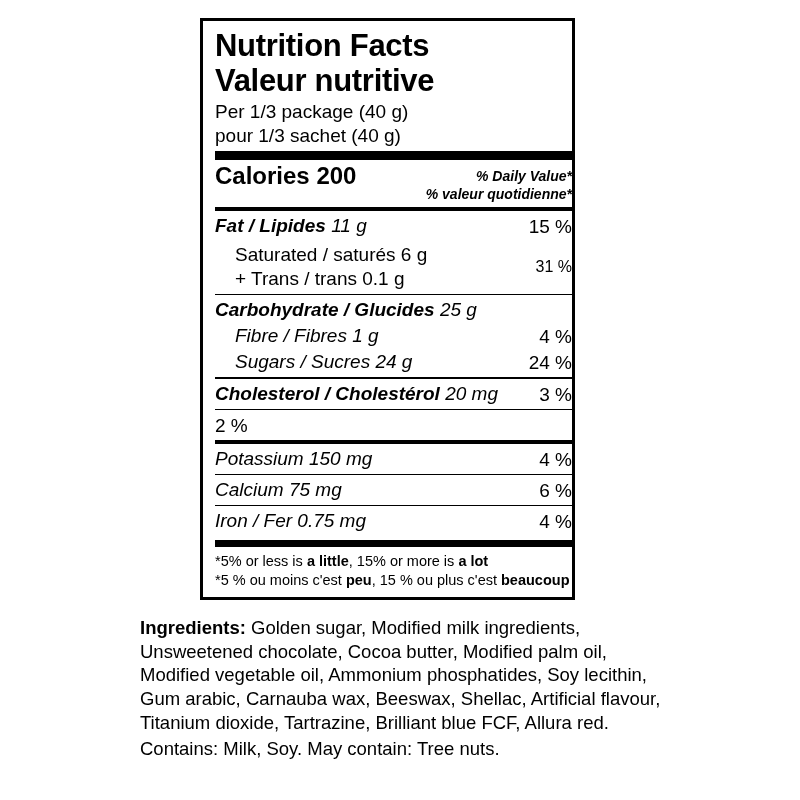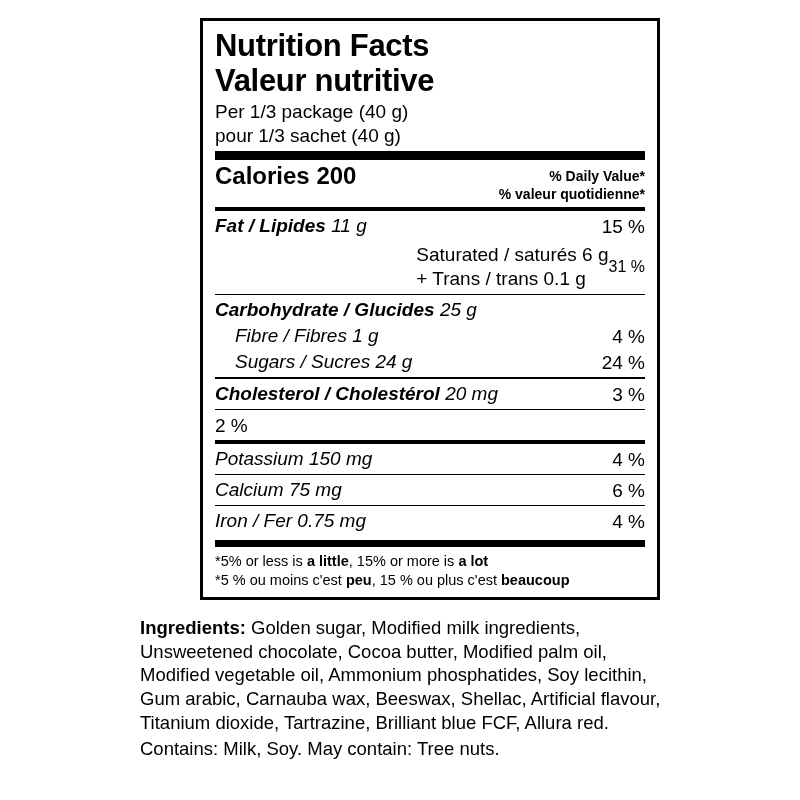--- a/index.html
+++ b/index.html
@@ -14,25 +14,25 @@
     color: #000000;
     position: relative;
     overflow: hidden;
   }
 
   
   #panel {
     position: absolute;
     left: 200px;
     top: 18px;
-    width: 460px;
+    width: 375px;
     box-sizing: border-box;
     border: 3px solid #000;
     background: #fff;
-    padding: 8px 12px 6px 12px;
+    padding: 8px 0 6px 12px;
   }
 
   .title-en {
     font-size: 31px;
     font-weight: bold;
     line-height: 1.12;
     letter-spacing: -0.3px;
   }
   .title-fr {
     font-size: 31px;
@@ -72,28 +72,29 @@
   .cal-left {
     font-size: 24px;
     font-weight: bold;
     line-height: 1.2;
   }
   .dv-block {
     text-align: right;
     font-size: 14px;
     line-height: 1.3;
     padding-top: 5px;
+    font-style: italic;
   }
   .dv-block .dv1 { font-weight: bold; }
   .dv-block .dv2 { font-weight: bold; }
 
   
   .grouped {
     display: flex;
-    justify-content: flex-end;
+    justify-content: space-between;
     align-items: center;
     padding: 2px 0 3px 0;
   }
   .grouped .leftcol { font-size: 19px; line-height: 1.26; }
 
   .footnote {
     font-size: 14.5px;
     line-height: 1.35;
     padding-top: 5px;
   }

